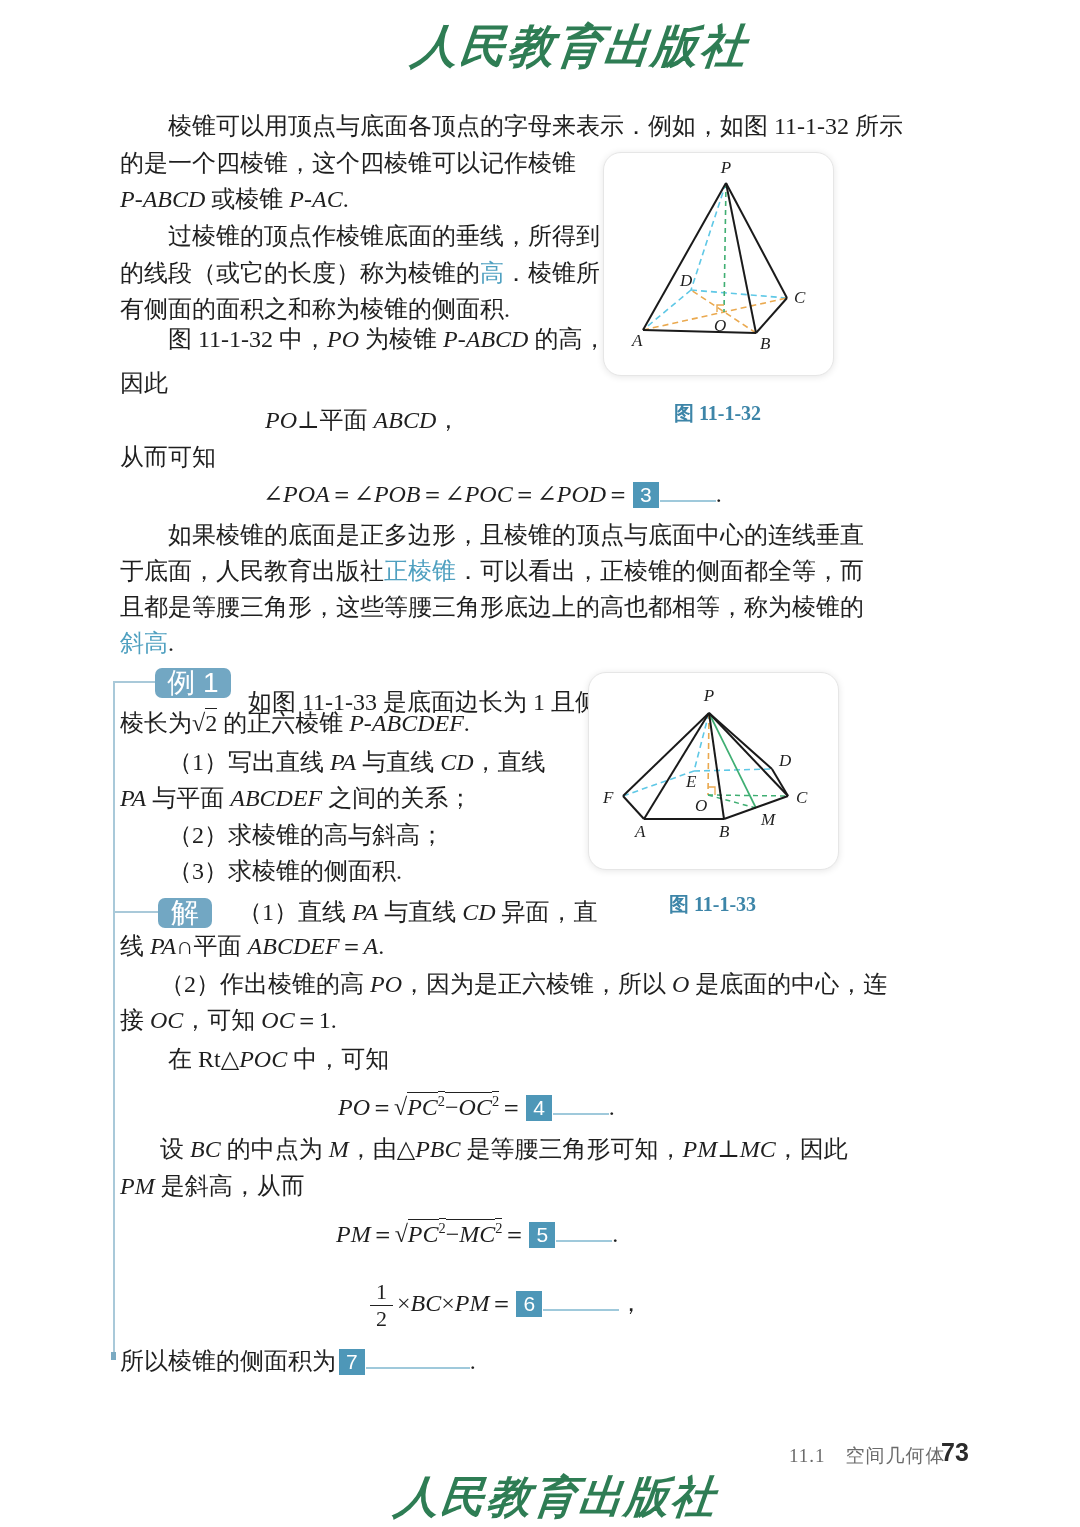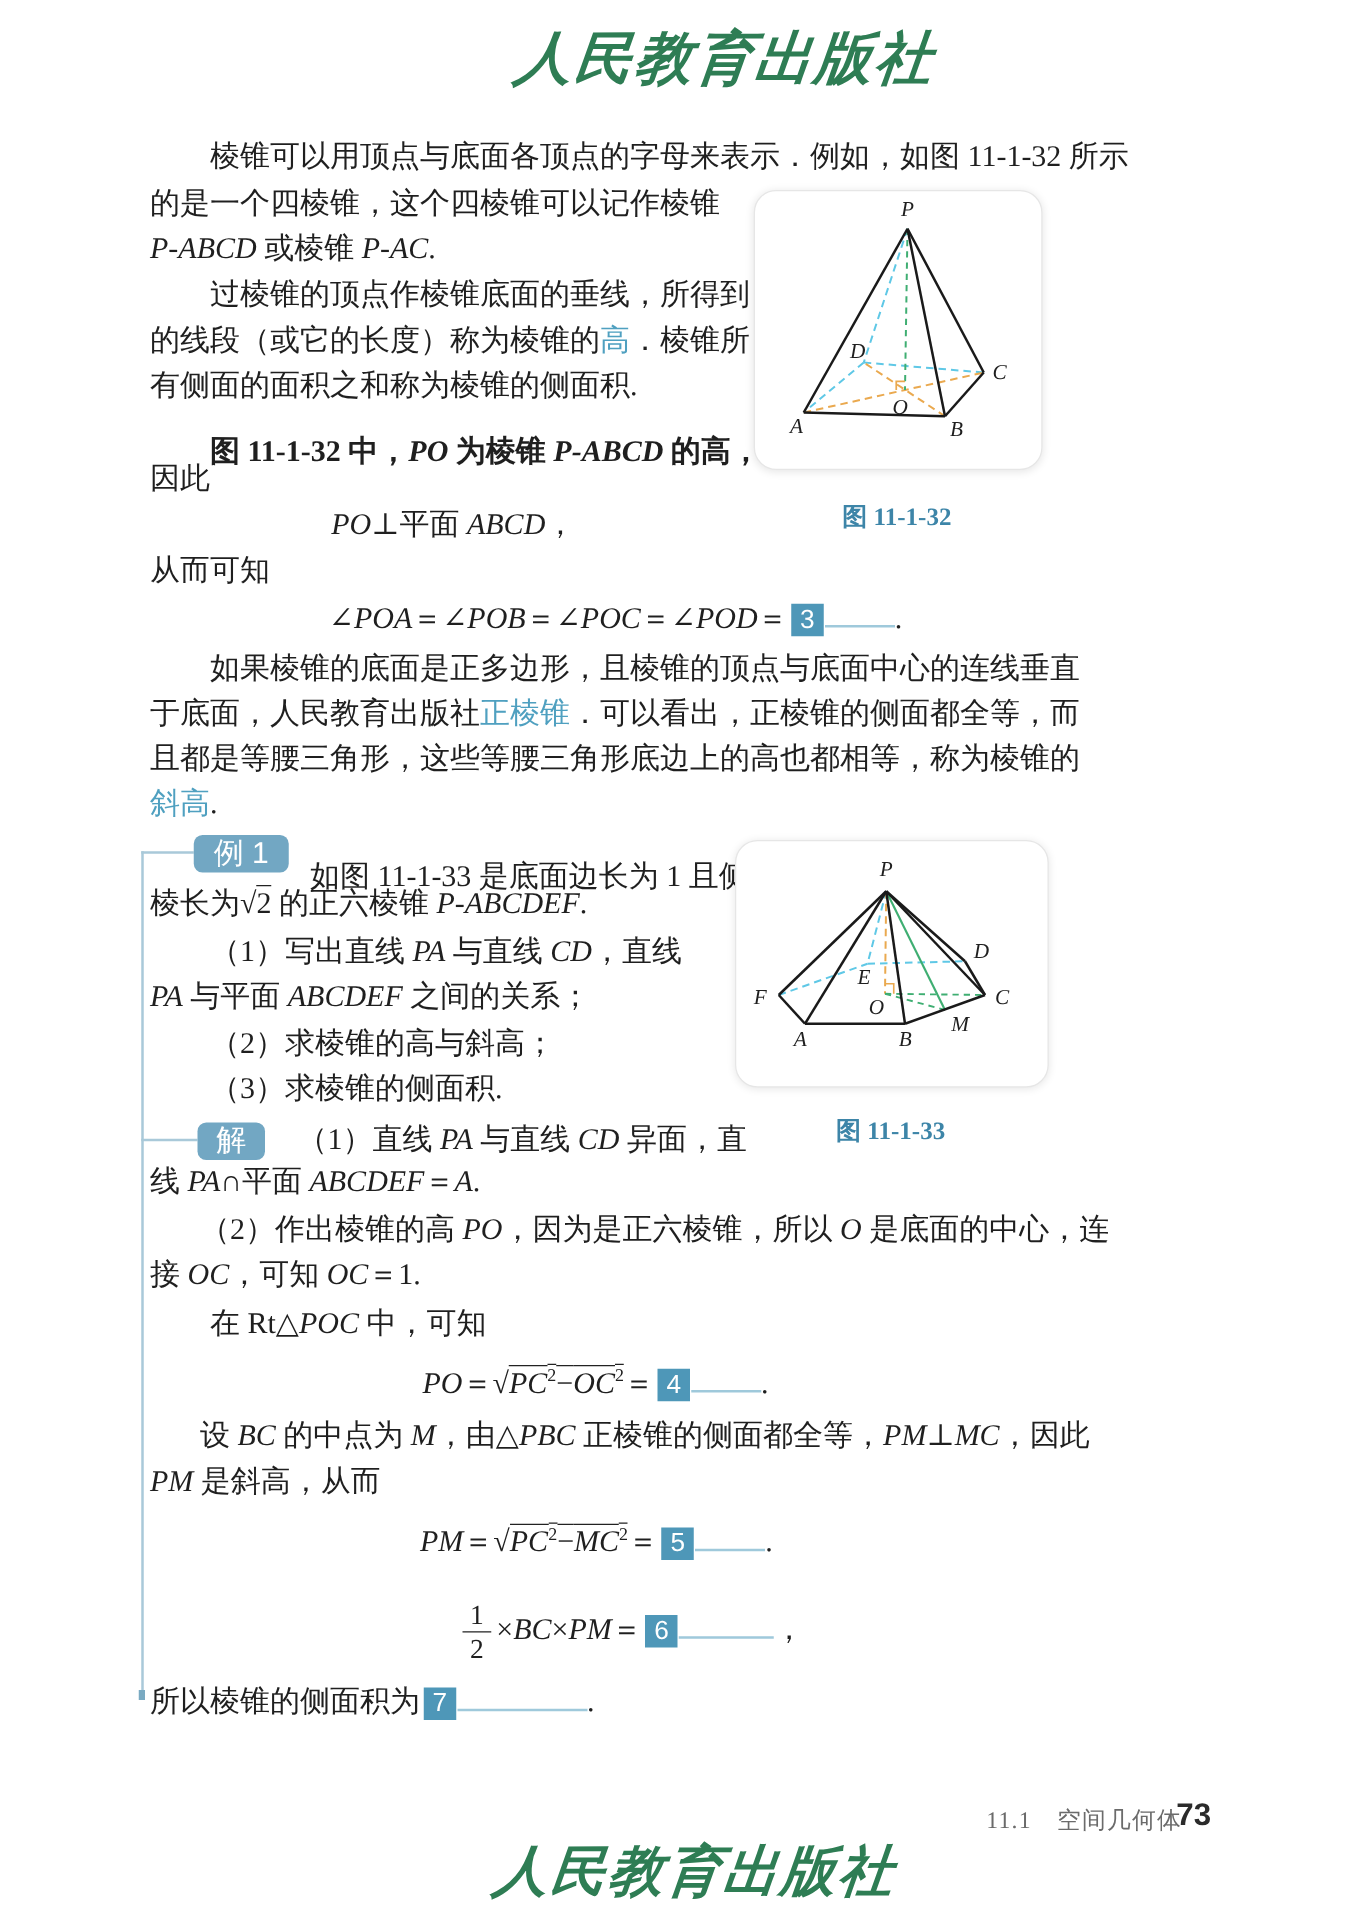--- a/index.html
+++ b/index.html
@@ -24,21 +24,21 @@
   .tl .blankm { width:76px; }
   .tl .blankw { width:104px; }
   .tl .rad { border-top:1.6px solid #222; padding-top:1px; }
   .tl .sup { font-size:60%; vertical-align:super; }
   
   .frac { display:inline-block; vertical-align:middle; text-align:center; font-size:22px; margin-right:4px; }
   .frac .fn { display:block; border-bottom:1.6px solid #222; padding:0 6px 1px; line-height:24px; }
   .frac .fd { display:block; padding-top:1px; line-height:24px; }
   
   .badge {
-    position:absolute; background:#72a7c3; color:#ffffff; font-size:24px; line-height:30px;
+    position:absolute; background:#72a7c3; color:#ffffff; font-size:28px; line-height:30px;
     border-radius:7px; text-align:center; font-family:"Liberation Sans",sans-serif;
   }
   
   .logo {
     position:absolute; color:#2e7d54; font-style:italic; font-weight:bold;
     font-family:"DejaVu Serif",serif; white-space:nowrap; transform:skewX(-6deg);
   }
   
   .fig-card {
     position:absolute; background:#fff; border:1px solid #e6e6e6; border-radius:18px;
@@ -61,21 +61,21 @@
 <div class="page">
 
   <div class="logo" style="left:412px; top:16px; font-size:46px; letter-spacing:2px;">人民教育出版社</div>
 
   <div class="tl" style="left:168px; top:110px;"><span class="u">棱锥可以用顶点与底面各顶点的字母来表示．例如，如图 11-1-32 所示</span></div>
   <div class="tl" style="left:120px; top:183px;"><span class="i">P-ABCD</span><span class="u"> 或棱锥 </span><span class="i">P-AC</span><span class="u">.</span></div>
   <div class="tl" style="left:120px; top:147px;"><span class="u">的是一个四棱锥，这个四棱锥可以记作棱锥</span></div>
   <div class="tl" style="left:168px; top:220px;"><span class="u">过棱锥的顶点作棱锥底面的垂线，所得到</span></div>
   <div class="tl" style="left:120px; top:257px;"><span class="u">的线段（或它的长度）称为棱锥的</span><span class="hl">高</span><span class="u">．棱锥所</span></div>
   <div class="tl" style="left:120px; top:293px;"><span class="u">有侧面的面积之和称为棱锥的侧面积.</span></div>
-  <div class="tl" style="left:168px; top:346px;font-weight:bold;"><span class="u">图 11-1-32 中，</span><span class="i">PO</span><span class="u"> 为棱锥 </span><span class="i">P-ABCD</span><span class="u"> 的高，</span></div>
+  <div class="tl" style="left:168px; top:323px;"><span class="u">图 11-1-32 中，</span><span class="i">PO</span><span class="u"> 为棱锥 </span><span class="i">P-ABCD</span><span class="u"> 的高，</span></div>
   <div class="tl" style="left:120px; top:367px;"><span class="u">因此</span></div>
   <div class="tl" style="left:265px; top:404px;"><span class="i">PO</span><span class="u">⊥平面 </span><span class="i">ABCD</span><span class="u">，</span></div>
   <div class="tl" style="left:120px; top:441px;"><span class="u">从而可知</span></div>
   <div class="tl" style="left:263px; top:478px;"><span class="u">∠</span><span class="i">POA</span><span class="u">＝∠</span><span class="i">POB</span><span class="u">＝∠</span><span class="i">POC</span><span class="u">＝∠</span><span class="i">POD</span><span class="u">＝</span><span class="box">3</span><span class="blank"></span><span class="u">.</span></div>
   <div class="tl" style="left:168px; top:519px;"><span class="u">如果棱锥的底面是正多边形，且棱锥的顶点与底面中心的连线垂直</span></div>
   <div class="tl" style="left:120px; top:555px;"><span class="u">于底面，人民教育出版社</span><span class="hl">正棱锥</span><span class="u">．可以看出，正棱锥的侧面都全等，而</span></div>
   <div class="tl" style="left:120px; top:591px;"><span class="u">且都是等腰三角形，这些等腰三角形底边上的高也都相等，称为棱锥的</span></div>
   <div class="tl" style="left:120px; top:627px;"><span class="hl">斜高</span><span class="u">.</span></div>
 
   <div class="fig-card" style="left:603px; top:152px; width:229px; height:222px;">
@@ -164,21 +164,21 @@
       <text x="106" y="138" fill="#eaa94f">O</text>
       <text x="172" y="152" fill="#3fae72">M</text>
     </svg>
   </div>
   <div class="fig-caption" style="left:588px; top:891px; width:249px;">图 11-1-33</div>
 
   <div class="tl" style="left:160px; top:968px;"><span class="u">（2）作出棱锥的高 </span><span class="i">PO</span><span class="u">，因为是正六棱锥，所以 </span><span class="i">O</span><span class="u"> 是底面的中心，连</span></div>
   <div class="tl" style="left:120px; top:1004px;"><span class="u">接 </span><span class="i">OC</span><span class="u">，可知 </span><span class="i">OC</span><span class="u">＝1.</span></div>
   <div class="tl" style="left:168px; top:1043px;"><span class="u">在 Rt△</span><span class="i">POC</span><span class="u"> 中，可知</span></div>
   <div class="tl" style="left:338px; top:1085px;"><span class="i">PO</span><span class="u">＝√</span><span class="rad i">PC</span><span class="rad sup">2</span><span class="rad">−</span><span class="rad i">OC</span><span class="rad sup">2</span><span class="u">＝</span><span class="box">4</span><span class="blank"></span><span class="u">.</span></div>
-  <div class="tl" style="left:160px; top:1133px;"><span class="u">设 </span><span class="i">BC</span><span class="u"> 的中点为 </span><span class="i">M</span><span class="u">，由△</span><span class="i">PBC</span><span class="u"> 正棱锥的侧面都全等，</span><span class="i">PM</span><span class="u">⊥</span><span class="i">MC</span><span class="u">，因此</span></div>
+  <div class="tl" style="left:160px; top:1133px;"><span class="u">设 </span><span class="i">BC</span><span class="u"> 的中点为 </span><span class="i">M</span><span class="u">，由△</span><span class="i">PBC</span><span class="u"> 是等腰三角形可知，</span><span class="i">PM</span><span class="u">⊥</span><span class="i">MC</span><span class="u">，因此</span></div>
   <div class="tl" style="left:120px; top:1170px;"><span class="i">PM</span><span class="u"> 是斜高，从而</span></div>
   <div class="tl" style="left:336px; top:1212px;"><span class="i">PM</span><span class="u">＝√</span><span class="rad i">PC</span><span class="rad sup">2</span><span class="rad">−</span><span class="rad i">MC</span><span class="rad sup">2</span><span class="u">＝</span><span class="box">5</span><span class="blank"></span><span class="u">.</span></div>
   <div class="tl" style="left:370px; top:1280px;">
     <span class="frac"><span class="fn">1</span><span class="fd">2</span></span><span><span class="u">×</span><span class="i">BC</span><span class="u">×</span><span class="i">PM</span><span class="u">＝</span><span class="box">6</span><span class="blankm"></span><span class="u">，</span></span>
   </div>
   <div class="tl" style="left:120px; top:1345px;"><span class="u">所以棱锥的侧面积为</span><span class="box">7</span><span class="blankw"></span><span class="u">.</span></div>
 
   <div class="footer-section" style="left:789px; top:1443px;">11.1　空间几何体</div>
   <div class="footer-page" style="left:941px; top:1438px;">73</div>
   <div class="logo" style="left:395px; top:1468px; font-size:44px; letter-spacing:2px;">人民教育出版社</div>

